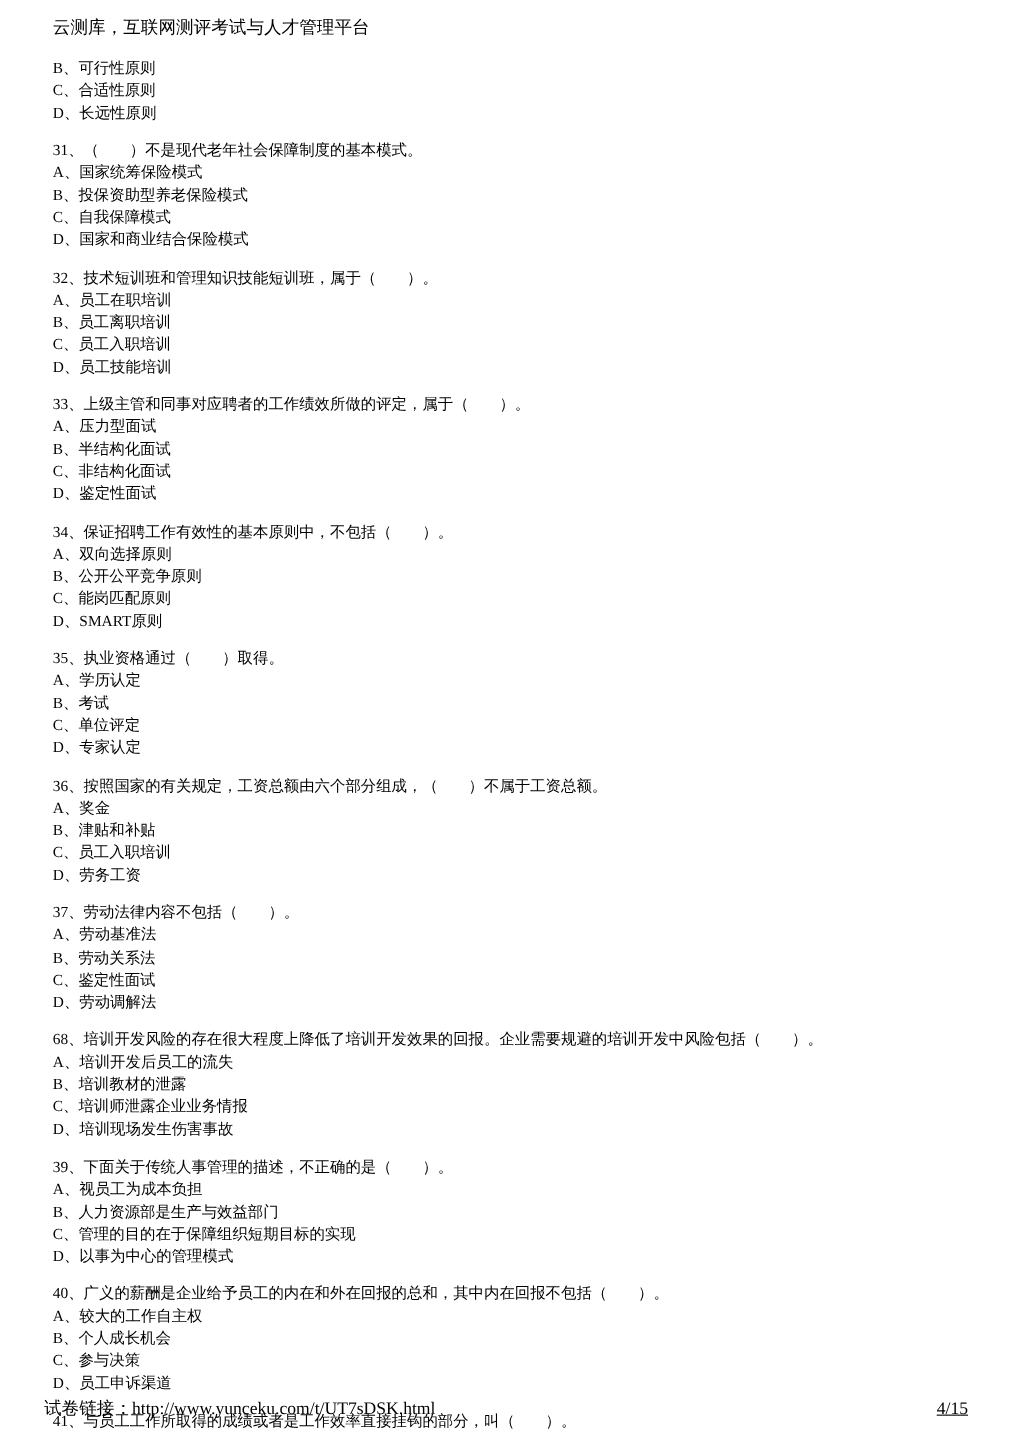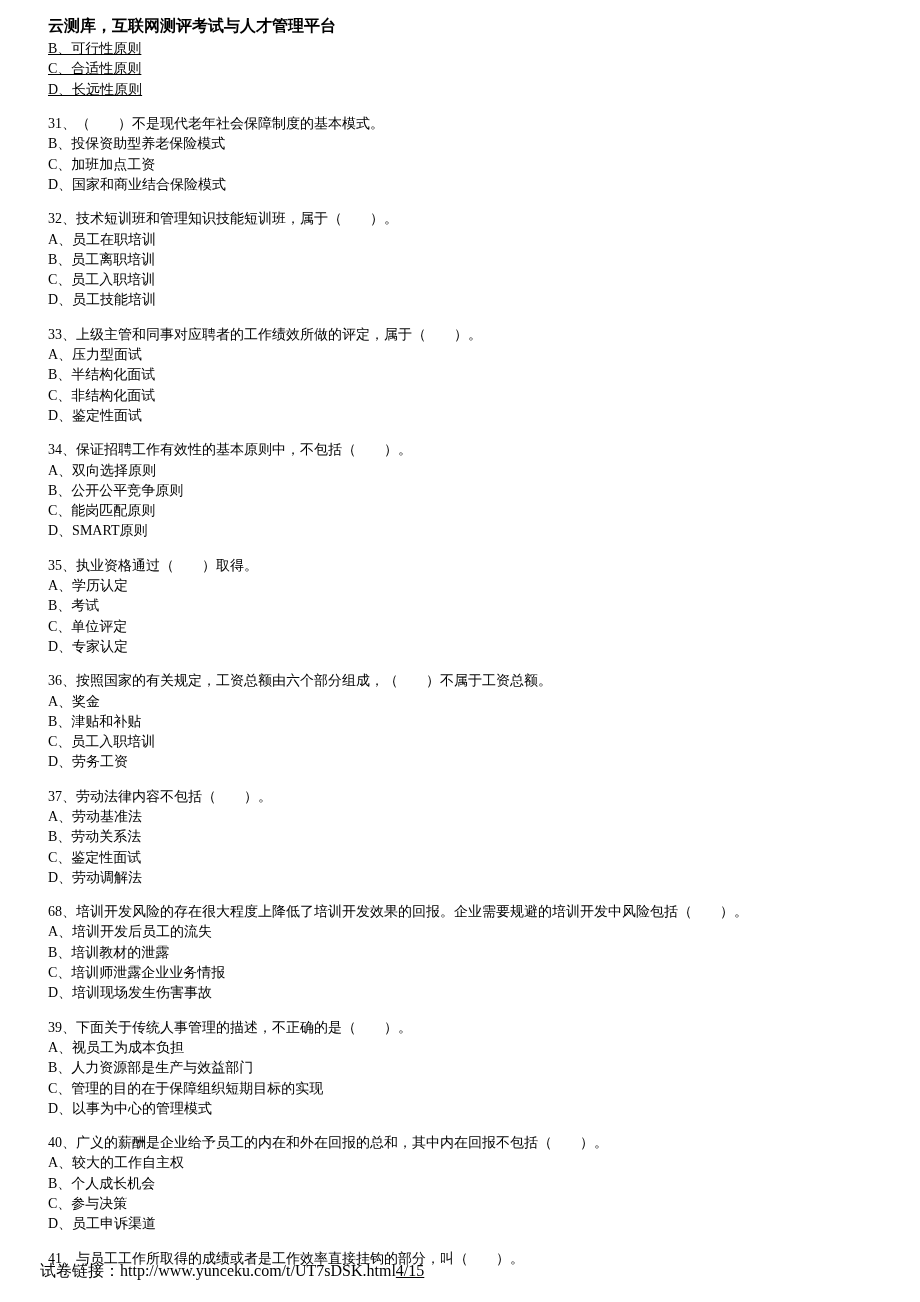--- a/index.html
+++ b/index.html
@@ -12,66 +12,65 @@
     width: 920px;
     height: 1302px;
     position: relative;
     line-height: 1.45;
   }
   .page {
     padding: 14px 48px 40px 48px;
   }
   .header {
     font-size: 16px;
-    margin-bottom: 2px;
-    font-weight: bold;
+    margin-bottom: 16px;
   }
   .q-block {
     margin-top: 14px;
   }
   .q-text {
   }
   .opt {
   }
   .footer {
     position: absolute;
-    bottom: 20px;
+    bottom: 10px;
     left: 0;
     right: 0;
     padding: 0 40px 0 40px;
     font-size: 16px;
     display: flex;
-    justify-content: flex-start;
+    justify-content: space-between;
   }
   .footer .right {
     text-align: right;
     text-decoration: underline;
   }
   .orphan-opts {
     margin-top: 0;
-    text-decoration: underline;
   }
 </style>
 </head>
 <body>
 
 <div class="page">
 
   <div class="header">云测库，互联网测评考试与人才管理平台</div>
 
   <div class="orphan-opts">
     <div class="opt">B、可行性原则</div>
     <div class="opt">C、合适性原则</div>
     <div class="opt">D、长远性原则</div>
   </div>
 
   <div class="q-block">
     <div class="q-text">31、（　　）不是现代老年社会保障制度的基本模式。</div>
+    <div class="opt">A、国家统筹保险模式</div>
     <div class="opt">B、投保资助型养老保险模式</div>
-    <div class="opt">C、加班加点工资</div>
+    <div class="opt">C、自我保障模式</div>
     <div class="opt">D、国家和商业结合保险模式</div>
   </div>
 
   <div class="q-block">
     <div class="q-text">32、技术短训班和管理知识技能短训班，属于（　　）。</div>
     <div class="opt">A、员工在职培训</div>
     <div class="opt">B、员工离职培训</div>
     <div class="opt">C、员工入职培训</div>
     <div class="opt">D、员工技能培训</div>
   </div>

